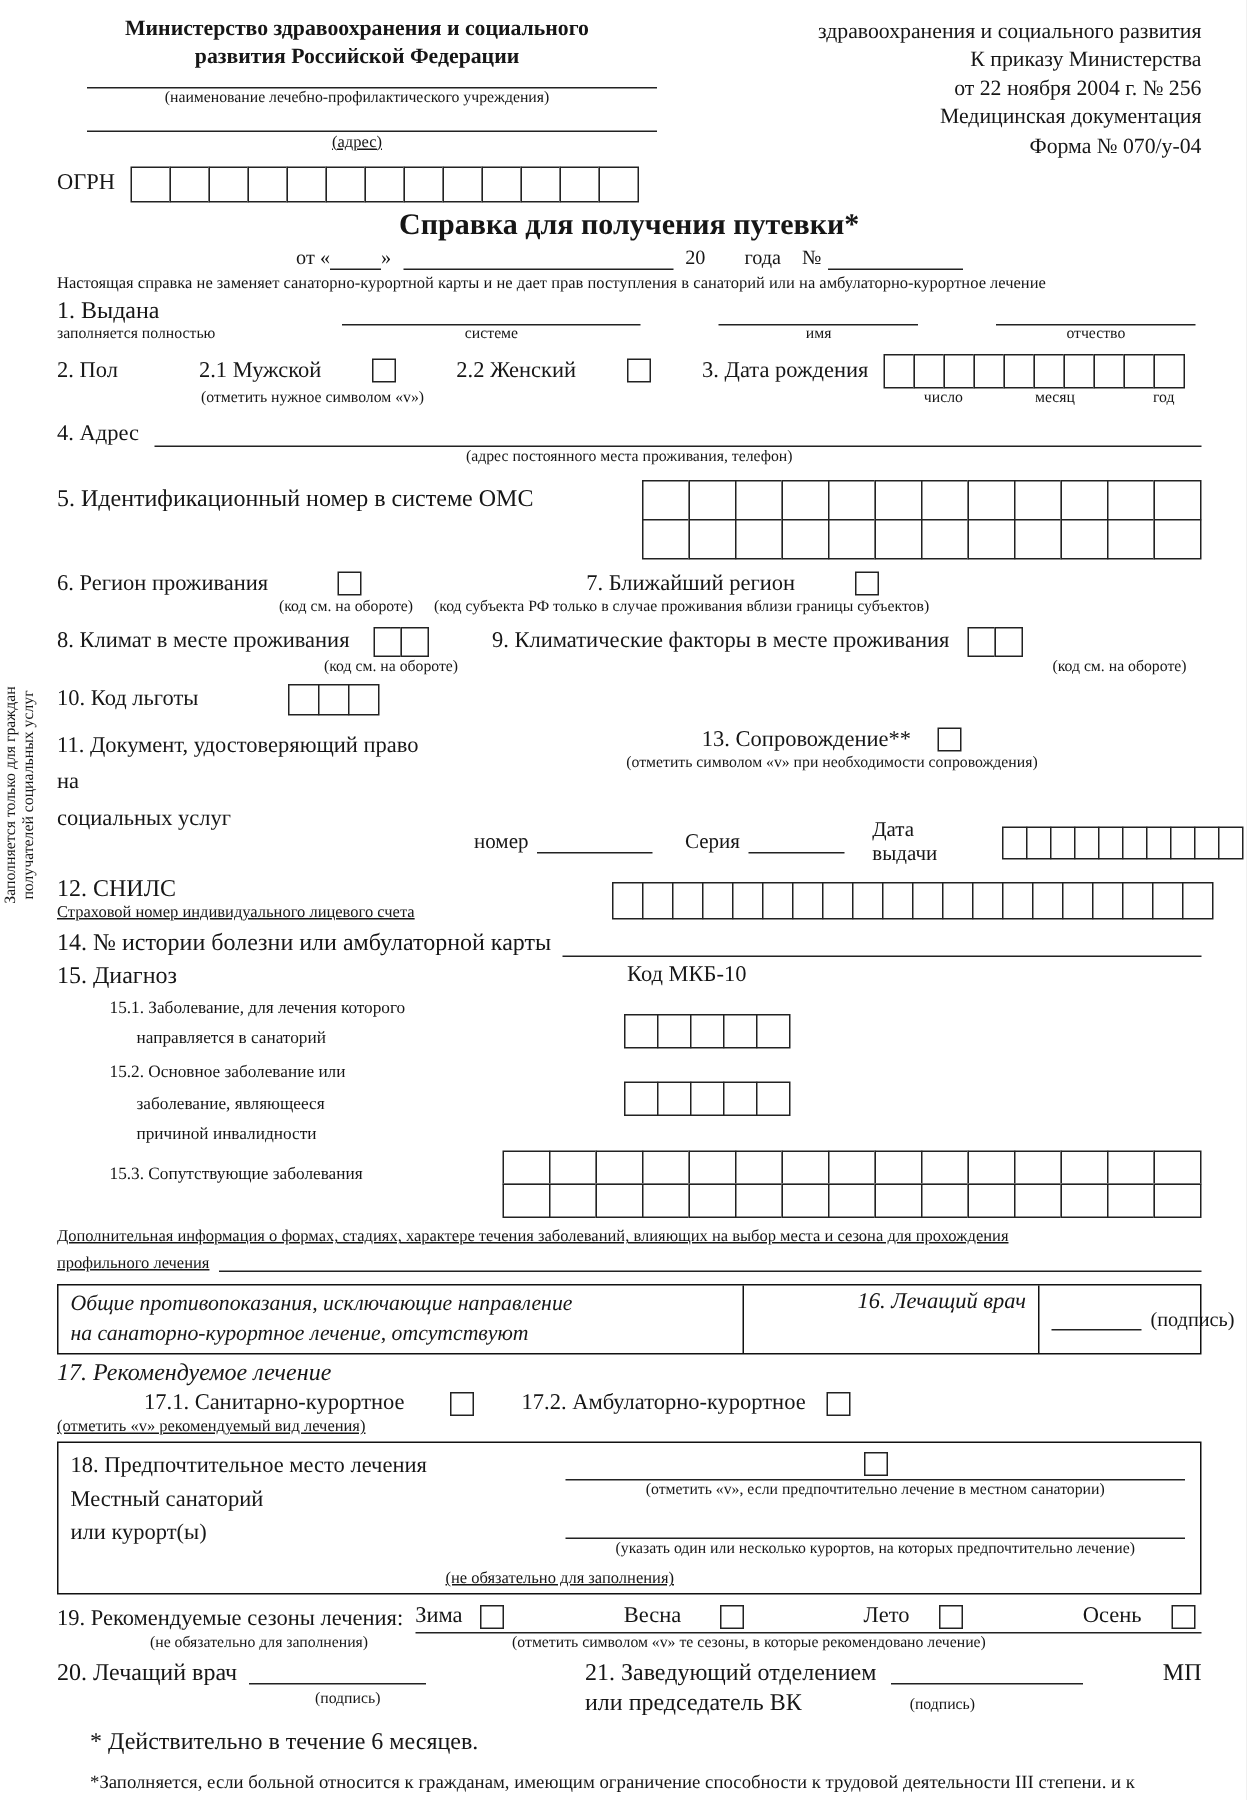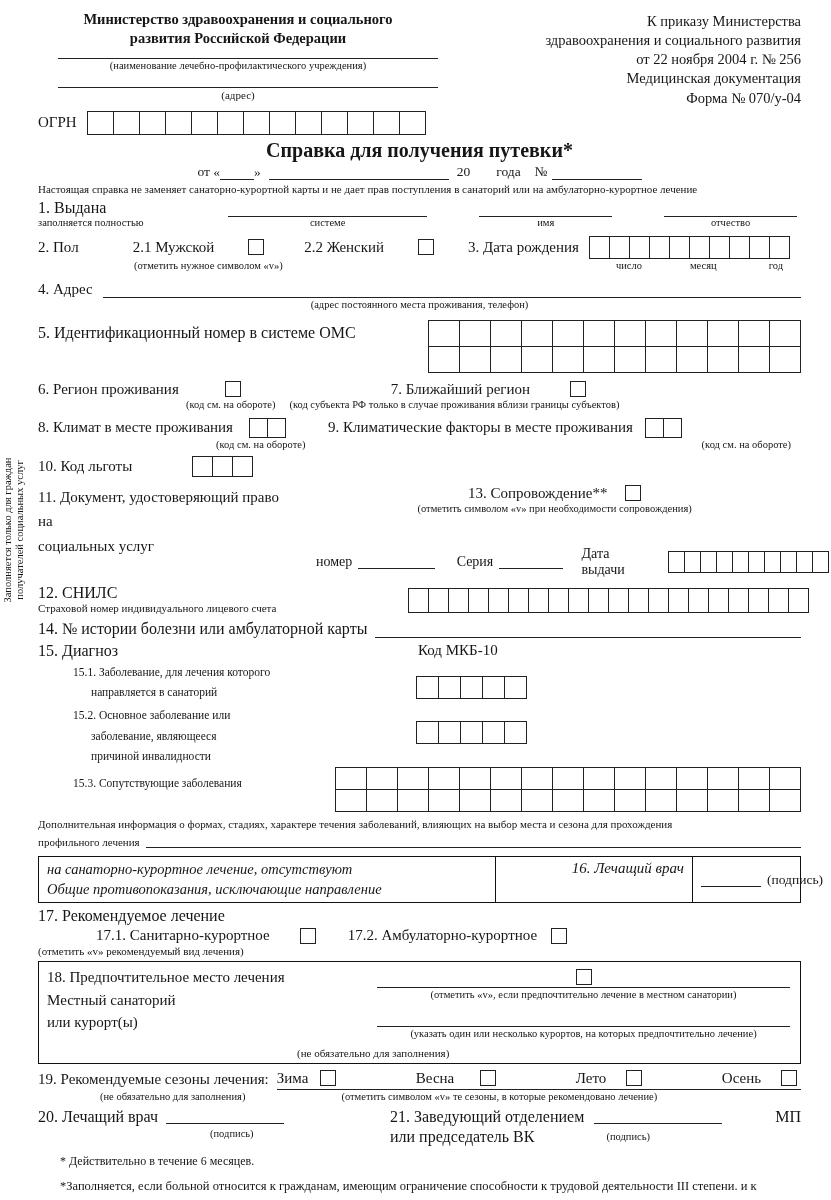--- a/index.html
+++ b/index.html
@@ -5,21 +5,21 @@
   html,body{margin:0;padding:0;background:#e8e8e8;}
   .page{
     width:831px;height:1200px;background:#fff;color:#161616;position:relative;
     font-family:"Liberation Serif","DejaVu Serif",serif;overflow:hidden;box-sizing:border-box;
     padding:10px 30px 0 38px;
   }
   .row{display:flex;align-items:flex-end;}
   .row-c{display:flex;align-items:center;}
   .grow{flex:1 1 auto;}
   .small{font-size:10.5px;}
-  .cap{font-size:11px;}
+  .cap{font-size:11px;text-decoration:underline;}
   .lbl{font-size:15px;}
   .lbl-lg{font-size:16px;}
   .center{text-align:center;}
   .ul{display:inline-block;border-bottom:1px solid #222;height:13px;}
   .cb{display:inline-block;width:14px;height:14px;border:1.2px solid #222;background:#fff;vertical-align:middle;}
   .cells{display:inline-block;font-size:0;line-height:0;}
   .boxrow{line-height:0;white-space:nowrap;}
   .boxrow+.boxrow{margin-top:-1px;}
   .cell{display:inline-block;border:1px solid #222;background:#fff;}
   .cell+.cell{margin-left:-1px;}
@@ -58,22 +58,22 @@
       <div class="hline" style="margin:16px 0 1px 20px;"></div>
       <div class="center cap">(адрес)</div>
       <div class="row-c" style="margin-top:10px;">
         <span class="lbl" style="margin-right:10px;">ОГРН</span>
         <span class="cells c-ogrn">
             <div class="boxrow"><span class="cell"></span><span class="cell"></span><span class="cell"></span><span class="cell"></span><span class="cell"></span><span class="cell"></span><span class="cell"></span><span class="cell"></span><span class="cell"></span><span class="cell"></span><span class="cell"></span><span class="cell"></span><span class="cell"></span></div>
           </span>
       </div>
     </div>
     <div class="grow" style="text-align:right;font-size:14.5px;line-height:1.32;padding-top:2px;">
+      <div>здравоохранения и социального развития</div>
       <div>К приказу Министерства</div>
-      <div>здравоохранения и социального развития</div>
       <div>от 22 ноября 2004 г. № 256</div>
       <div>Медицинская документация</div>
       <div>Форма № 070/у-04</div>
     </div>
   </div>
 
   <div class="center" style="font-size:20px;font-weight:bold;margin-top:4px;">Справка для получения путевки*</div>
   <div class="row" style="justify-content:center;font-size:13.5px;margin-top:2px;">
     <span>от «</span>
     <span class="ul" style="width:34px;"></span>
@@ -252,31 +252,31 @@
   </div>
 
   <div class="cap" style="margin-top:6px;">Дополнительная информация о формах, стадиях, характере течения заболеваний, влияющих на выбор места и сезона для прохождения</div>
   <div class="row" style="margin-top:6px;">
     <span class="cap">профильного лечения</span>
     <span class="grow hline" style="margin-left:6px;"></span>
   </div>
 
   <div class="box" style="margin-top:8px;display:flex;">
     <div style="flex:0 0 440px;border-right:1.6px solid #111;padding:3px 8px;font-size:14.5px;line-height:1.35;" class="italic">
+      <div>Общие противопоказания, исключающие направление</div>
       <div>на санаторно-курортное лечение, отсутствуют</div>
-      <div>Общие противопоказания, исключающие направление</div>
     </div>
     <div style="flex:0 0 180px;border-right:1.6px solid #111;padding:3px 8px;font-size:15px;text-align:right;" class="italic">16. Лечащий врач</div>
     <div class="row-c" style="flex:1;padding:3px 8px;font-size:13.5px;justify-content:flex-end;">
       <span class="ul" style="width:60px;margin-right:6px;"></span>
       <span>(подпись)</span>
     </div>
   </div>
 
-  <div class="lbl-lg" style="margin-top:4px;">17. Рекомендуемое лечение</div>
+  <div class="lbl-lg" style="margin-top:4px;font-style:italic;">17. Рекомендуемое лечение</div>
   <div class="row-c" style="margin-top:2px;">
     <span class="lbl" style="margin-left:58px;">17.1. Санитарно-курортное</span>
     <span class="cb" style="margin-left:30px;"></span>
     <span class="lbl" style="margin-left:32px;">17.2. Амбулаторно-курортное</span>
     <span class="cb" style="margin-left:14px;"></span>
   </div>
   <div class="cap" style="margin-top:1px;">(отметить «v» рекомендуемый вид лечения)</div>
 
   <div class="box" style="margin-top:4px;padding:4px 10px 4px 8px;">
     <div class="row" style="align-items:flex-start;">
@@ -338,17 +338,17 @@
         <span class="lbl-lg">МП</span>
       </div>
       <div class="row-c" style="margin-top:2px;">
         <span class="lbl-lg">или председатель ВК</span>
         <span class="small" style="margin-left:72px;">(подпись)</span>
       </div>
     </div>
   </div>
 
   <div style="margin-top:8px;padding-left:22px;padding-right:10px;">
-    <div style="font-size:12px;">* Действительно в течение 6 месяцев.</div>
+    <div style="font-size:16px;">* Действительно в течение 6 месяцев.</div>
     <div style="font-size:12.5px;margin-top:6px;line-height:1.9;">*Заполняется, если больной относится к гражданам, имеющим ограничение способности к трудовой деятельности III степени. и к детям-инвалидам.</div>
   </div>
 
 </div>
 
 </body></html>

